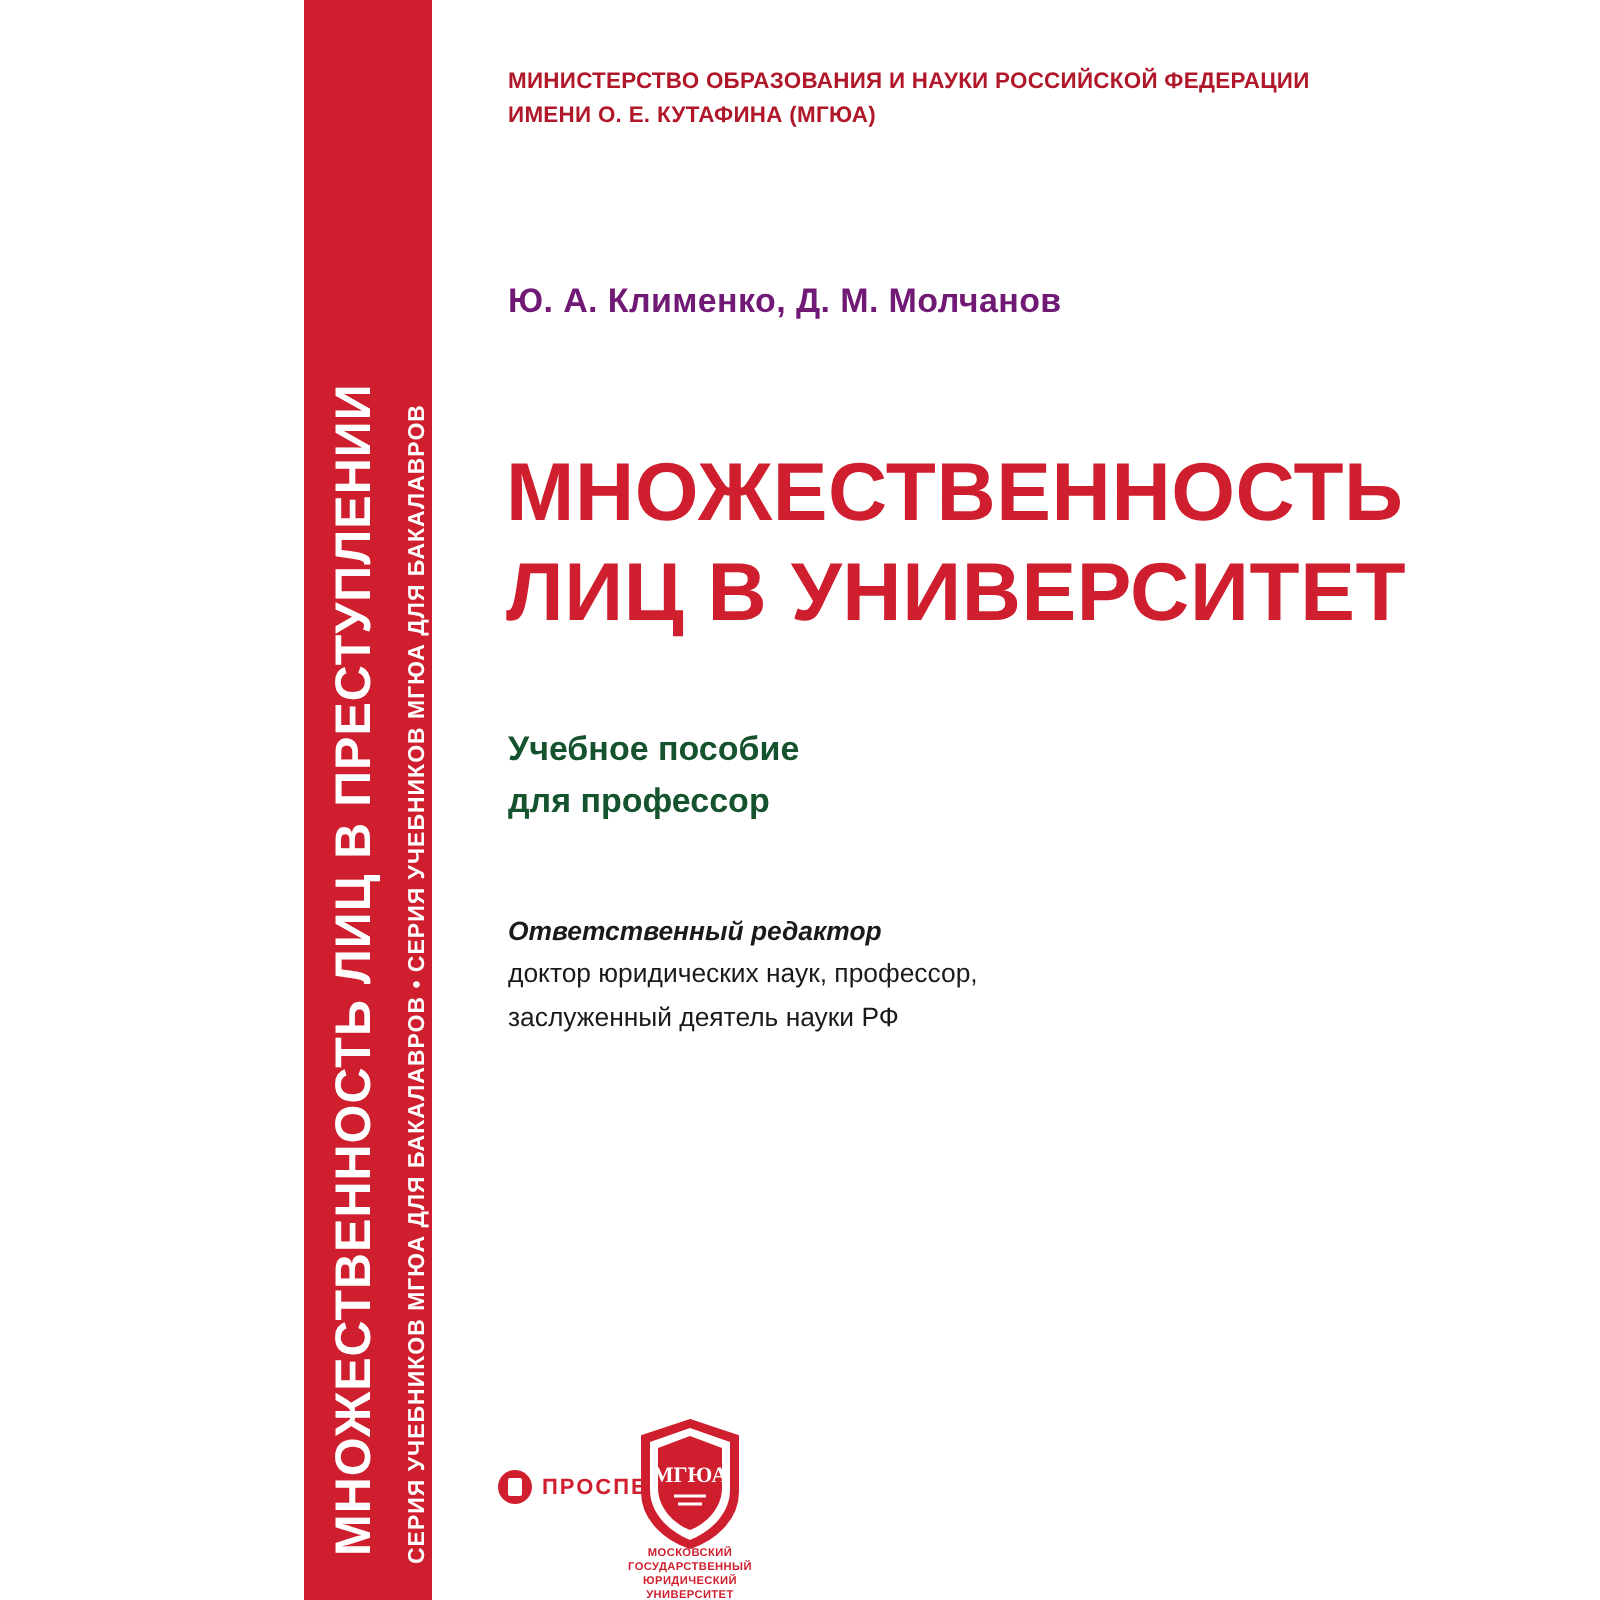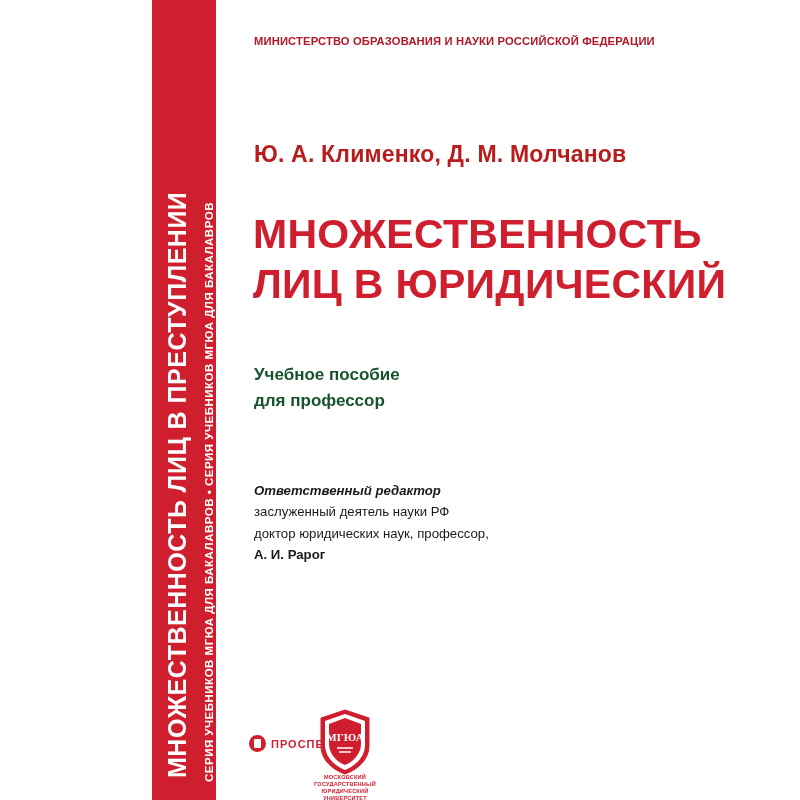--- a/index.html
+++ b/index.html
@@ -74,30 +74,30 @@
     line-height: 1.52;
     letter-spacing: 0.15px;
     text-transform: uppercase;
   }
   .publisher-block div { white-space: nowrap; }
 
   .authors {
     position: absolute;
     left: 38px;
     top: 141px;
-    font-size: 23px;
-    font-weight: bold;
-    color: #b91c1c;
+    font-size: 17px;
+    font-weight: bold;
+    color: #701a75;
     letter-spacing: 0.2px;
   }
 
   .title {
     position: absolute;
     left: 37px;
-    top: 209px;
+    top: 221px;
     width: 520px;
     font-size: 41px;
     font-weight: bold;
     color: #cf1f2e;
     line-height: 1.22;
     letter-spacing: 0.3px;
   }
   .title .line2 { display: block; }
 
   .subtitle {
@@ -107,21 +107,21 @@
     font-size: 17px;
     font-weight: bold;
     color: #14532d;
     line-height: 1.55;
   }
   .subtitle div { white-space: nowrap; }
 
   .editor-block {
     position: absolute;
     left: 38px;
-    top: 480px;
+    top: 455px;
     color: #1a1a1a;
     font-size: 13.2px;
     line-height: 1.62;
   }
   .editor-block .ed-label {
     font-weight: bold;
     font-style: italic;
   }
   .editor-block .ed-name { font-weight: bold; }
 
@@ -193,39 +193,39 @@
 
   <div class="spine">
     <div class="spine-title">МНОЖЕСТВЕННОСТЬ ЛИЦ В ПРЕСТУПЛЕНИИ</div>
     <div class="spine-series">СЕРИЯ УЧЕБНИКОВ МГЮА ДЛЯ БАКАЛАВРОВ • СЕРИЯ УЧЕБНИКОВ МГЮА ДЛЯ БАКАЛАВРОВ</div>
   </div>
 
   <div class="face">
 
     <div class="publisher-block">
       <div>МИНИСТЕРСТВО ОБРАЗОВАНИЯ И НАУКИ РОССИЙСКОЙ ФЕДЕРАЦИИ</div>
+      <div>ИМЕНИ О. Е. КУТАФИНА (МГЮА)</div>
     </div>
 
     <div class="authors">Ю. А. Клименко, Д. М. Молчанов</div>
 
     <div class="title">
       <span class="line1">МНОЖЕСТВЕННОСТЬ</span>
-      <span class="line2">ЛИЦ В ЮРИДИЧЕСКИЙ</span>
+      <span class="line2">ЛИЦ В УНИВЕРСИТЕТ</span>
     </div>
 
     <div class="subtitle">
       <div>Учебное пособие</div>
       <div>для профессор</div>
     </div>
 
     <div class="editor-block">
       <div class="ed-label">Ответственный редактор</div>
+      <div>доктор юридических наук, профессор,</div>
       <div>заслуженный деятель науки РФ</div>
-      <div>доктор юридических наук, профессор,</div>
-      <div class="ed-name">А. И. Рарог</div>
     </div>
 
     <div class="logos">
 
       <div class="prospekt-logo">
         <span class="prospekt-mark"></span>
         <span class="prospekt-text">ПРОСПЕКТ</span>
       </div>
 
       <svg class="mgua-logo" viewBox="0 0 56 68">

